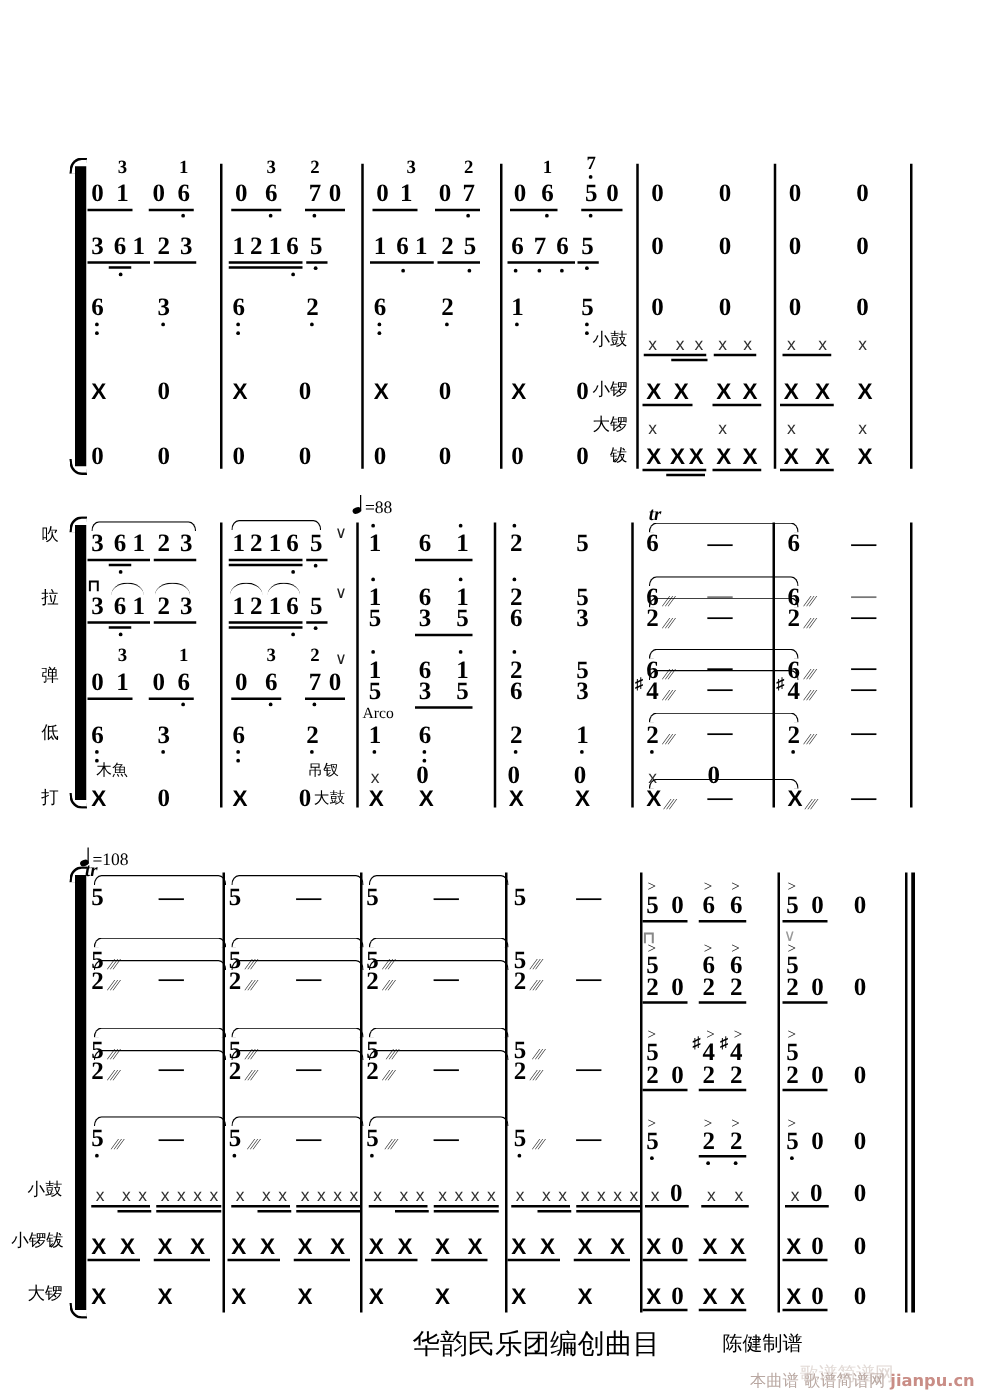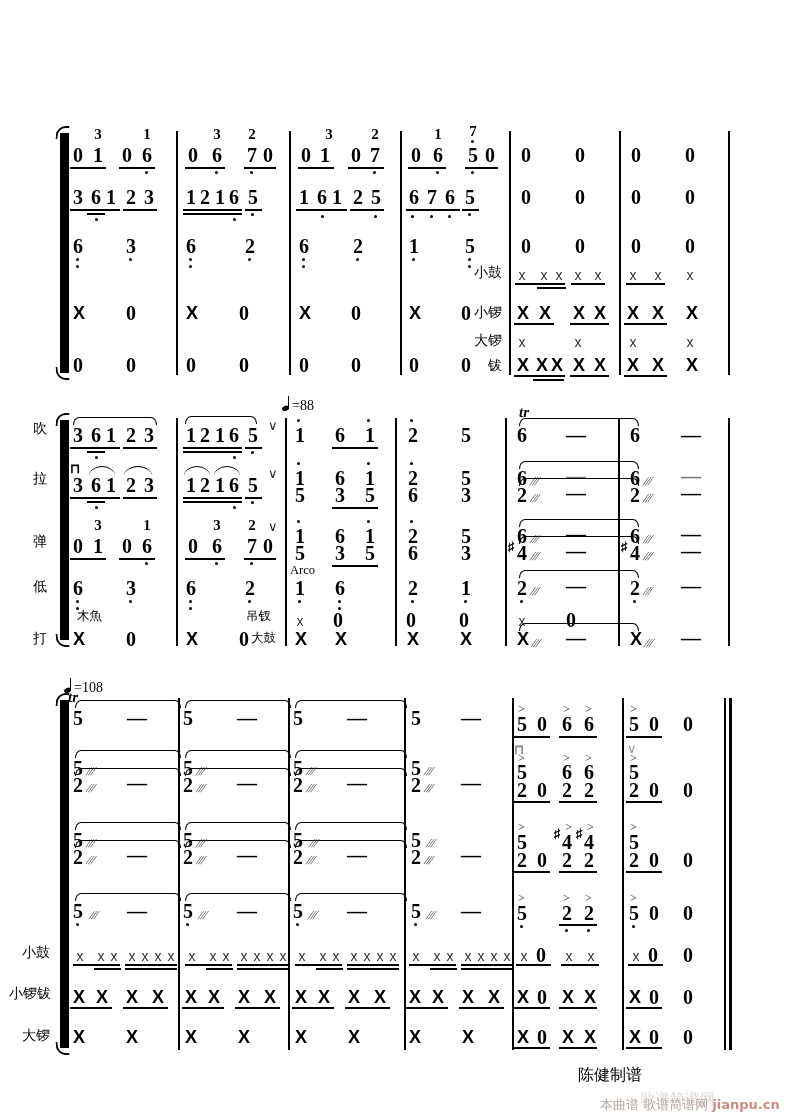--- a/index.html
+++ b/index.html
@@ -777,17 +777,18 @@
     <div class="ul" style="left:514px;top:1047px;width:36px;"></div>
     <div class="x" style="left:560px;top:1028px;width:16px;">X</div>
     <div class="x" style="left:582px;top:1028px;width:16px;">X</div>
     <div class="ul" style="left:559px;top:1047px;width:38px;"></div>
     <div class="x" style="left:627px;top:1028px;width:16px;">X</div>
     <div class="n" style="left:647px;top:1027px;width:14px;">0</div>
     <div class="ul" style="left:626px;top:1047px;width:36px;"></div>
     <div class="n" style="left:681px;top:1027px;width:14px;">0</div>
   </div>
 
+  <div class="credit" style="left:330px;top:1060px;font-size:22px;">华韵民乐团编创曲目</div>
   <div class="credit" style="left:578px;top:1065px;font-size:16px;">陈健制谱</div>
   <div class="wmbig" style="left:640px;top:1090px;">歌谱简谱网</div>
   <div class="wm" style="left:600px;top:1096px;"><span>本曲谱 歌谱简谱网 </span><span class="red">jianpu.cn</span></div>
 
 </div>
 
 </body></html>

